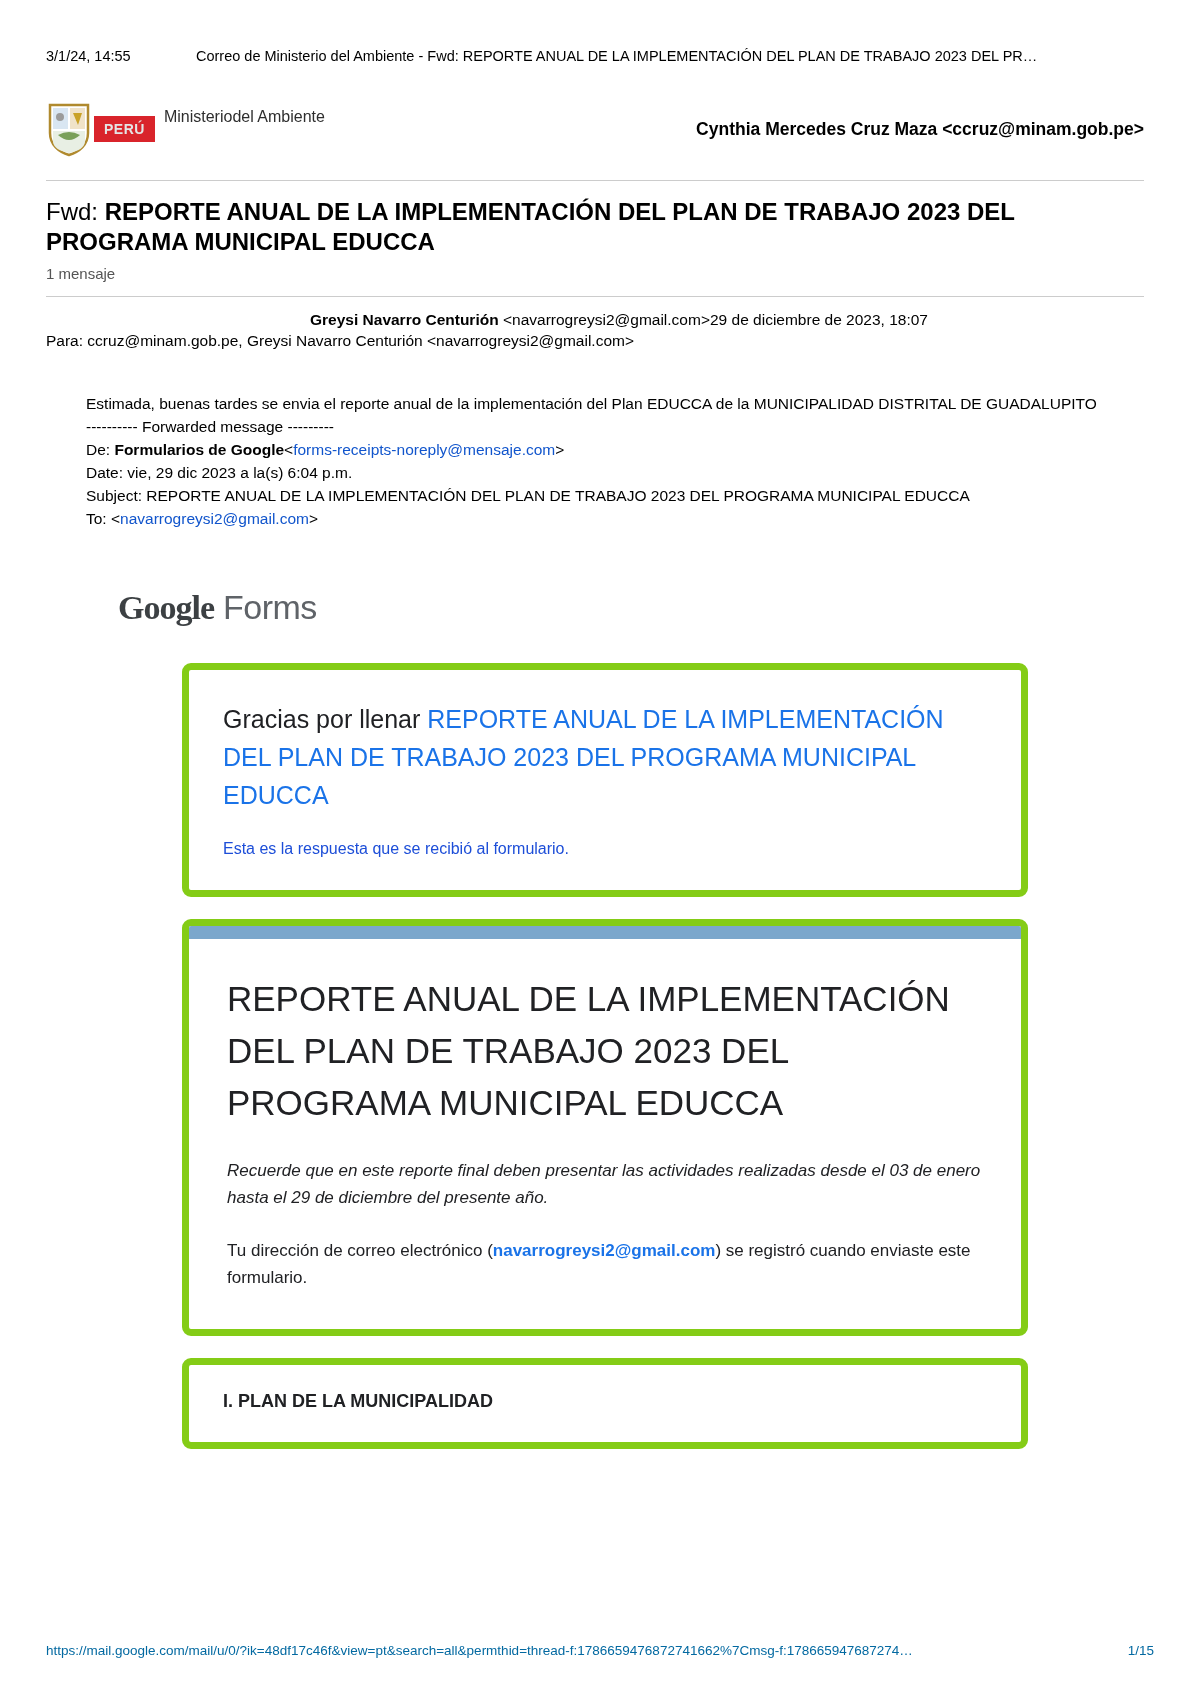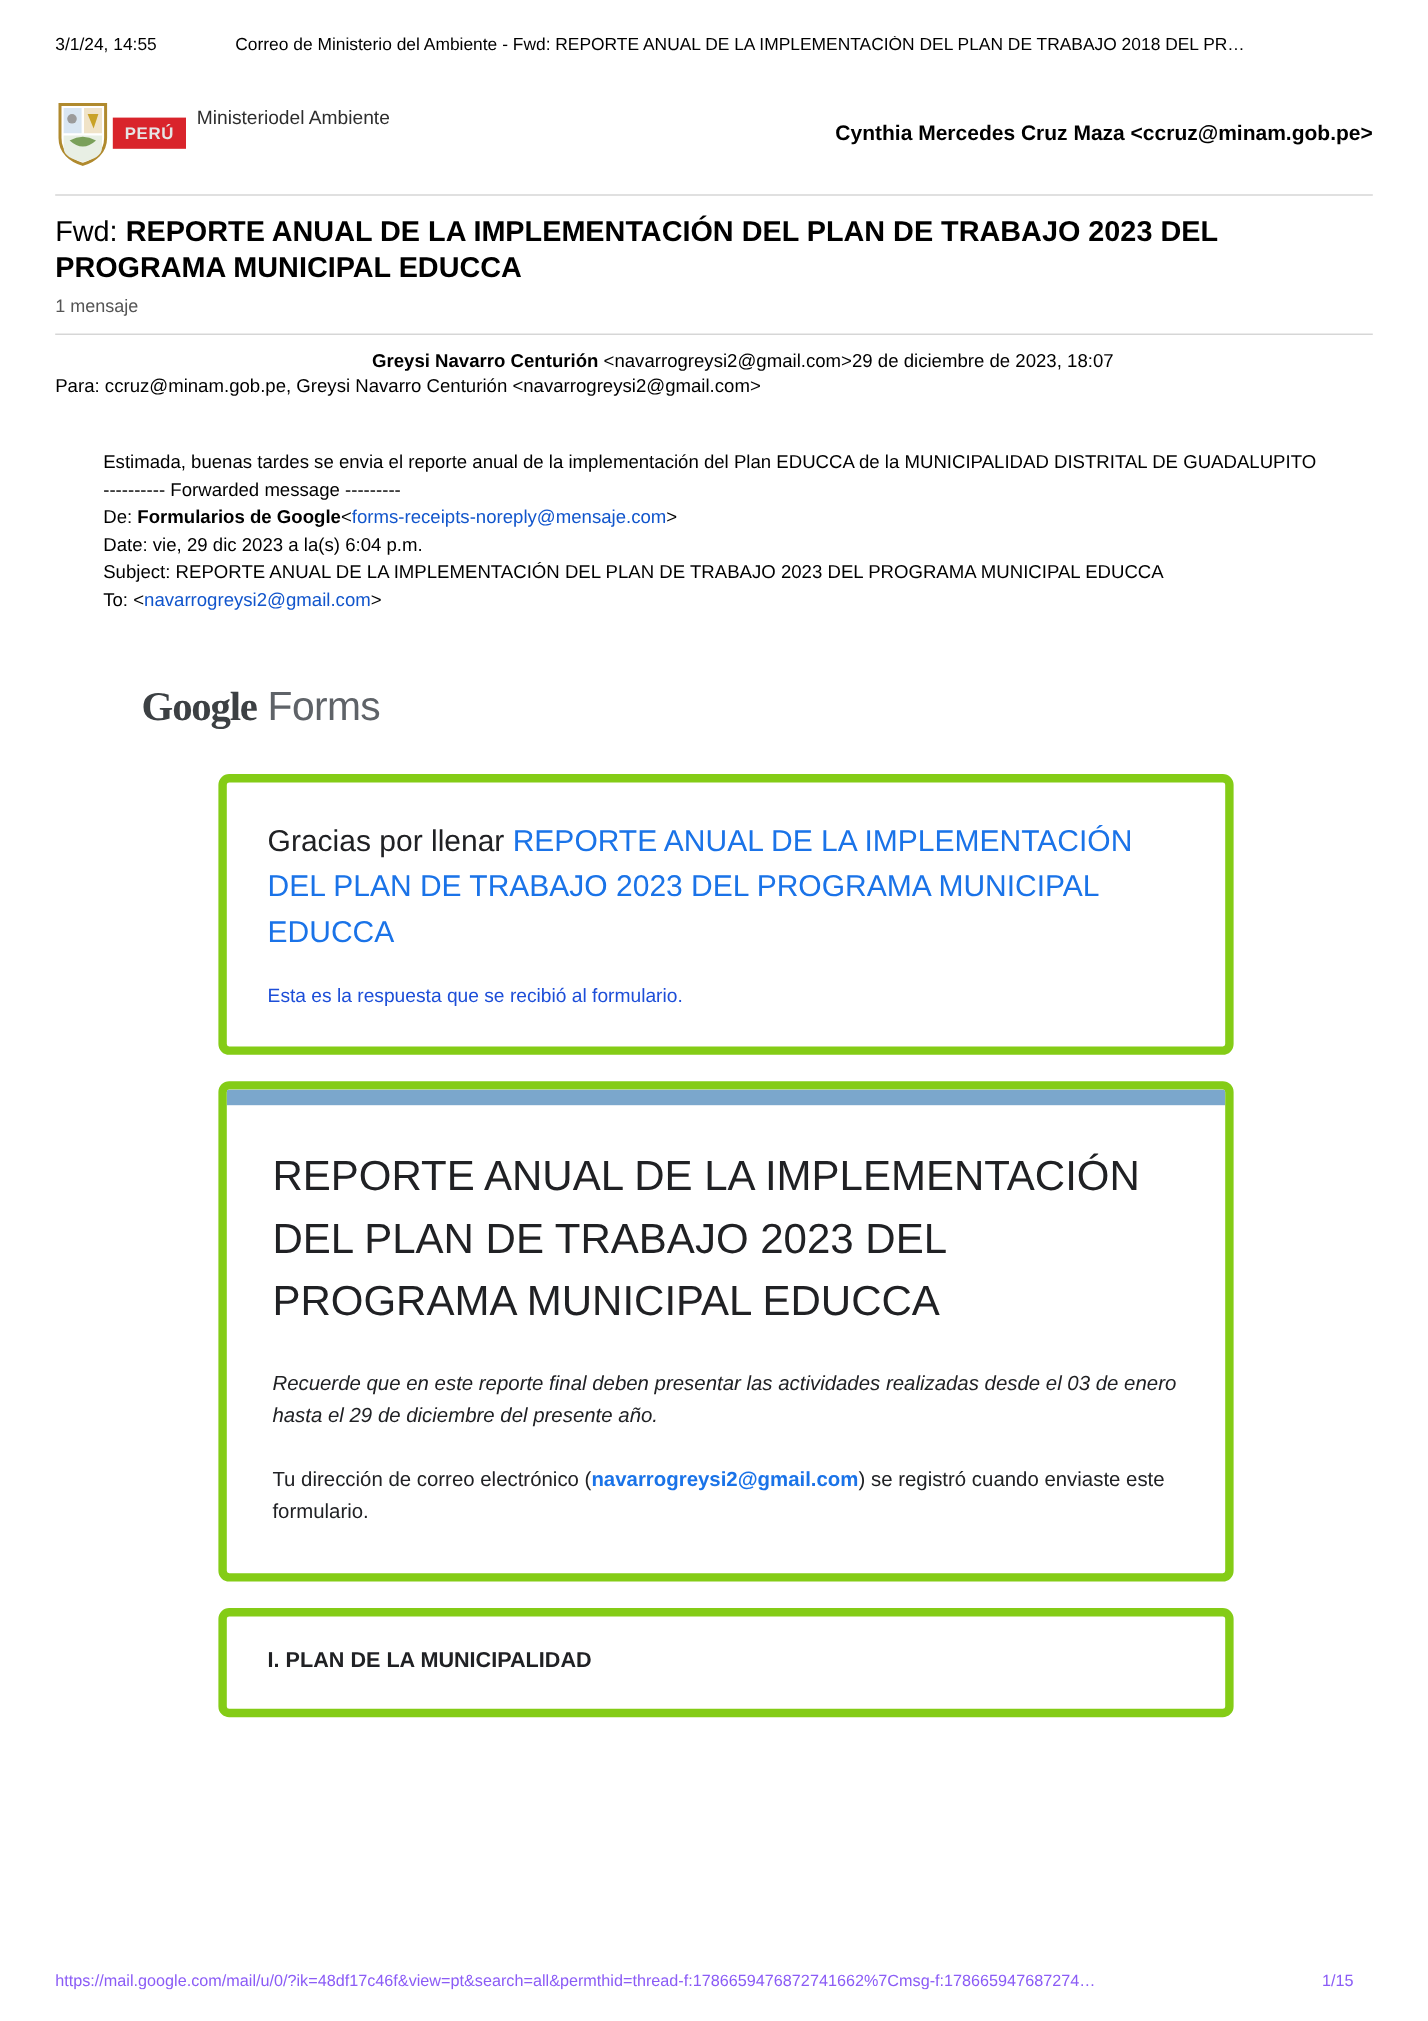--- a/index.html
+++ b/index.html
@@ -12,21 +12,21 @@
     width: 1190px;
     height: 1684px;
     font-family: "Liberation Sans", sans-serif;
     color: #000000;
     position: relative;
     overflow: hidden;
   }
   .page {
     width: 1190px;
     height: 1684px;
-    padding: 26px 46px 0 46px;
+    padding: 44px 46px 0 46px;
     position: relative;
   }
   
   .print-header {
     display: flex;
     align-items: baseline;
     font-size: 14.5px;
     color: #000;
     padding: 4px 0 0 0;
     white-space: nowrap;
@@ -202,38 +202,38 @@
   }
   .section-title {
     font-size: 18px;
     font-weight: bold;
     color: #202124;
   }
   
   .footer {
     position: absolute;
     left: 46px;
-    right: 62px;
+    right: 36px;
     bottom: 26px;
     display: flex;
     justify-content: space-between;
     font-size: 13.5px;
-    color: #8b5cf6;
+    color: #0369a1;
     white-space: nowrap;
   }
   .footer .f-url { overflow: hidden; text-overflow: ellipsis; }
 </style>
 </head>
 <body>
 
 <div class="page">
 
   <div class="print-header">
     <div class="ph-date">3/1/24, 14:55</div>
-    <div class="ph-title">Correo de Ministerio del Ambiente - Fwd: REPORTE ANUAL DE LA IMPLEMENTACIÓN DEL PLAN DE TRABAJO 2018 DEL PR…</div>
+    <div class="ph-title">Correo de Ministerio del Ambiente - Fwd: REPORTE ANUAL DE LA IMPLEMENTACIÓN DEL PLAN DE TRABAJO 2023 DEL PR…</div>
   </div>
 
   <div class="mail-top">
     <div class="logo-wrap">
       <div class="peru-logo">
         <div class="shield">
           <svg width="46" height="56" viewBox="0 0 46 56">
             <path d="M4 4 H42 V32 C42 44 33 51 23 54 C13 51 4 44 4 32 Z" fill="#ffffff" stroke="#b08a2e" stroke-width="2.5"></path>
             <path d="M7 7 H22 V28 H7 Z" fill="#d9e6f2"></path>
             <path d="M24 7 H39 V28 H24 Z" fill="#f0e3c8"></path>

